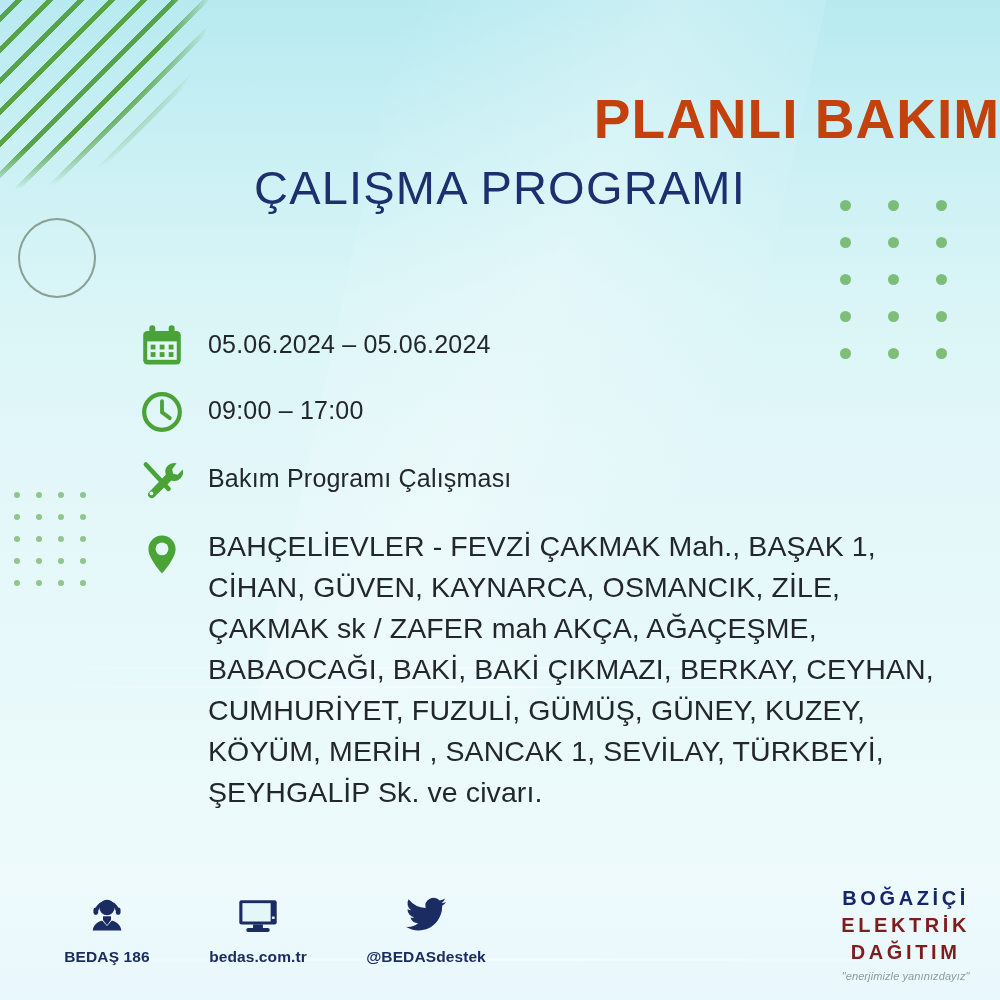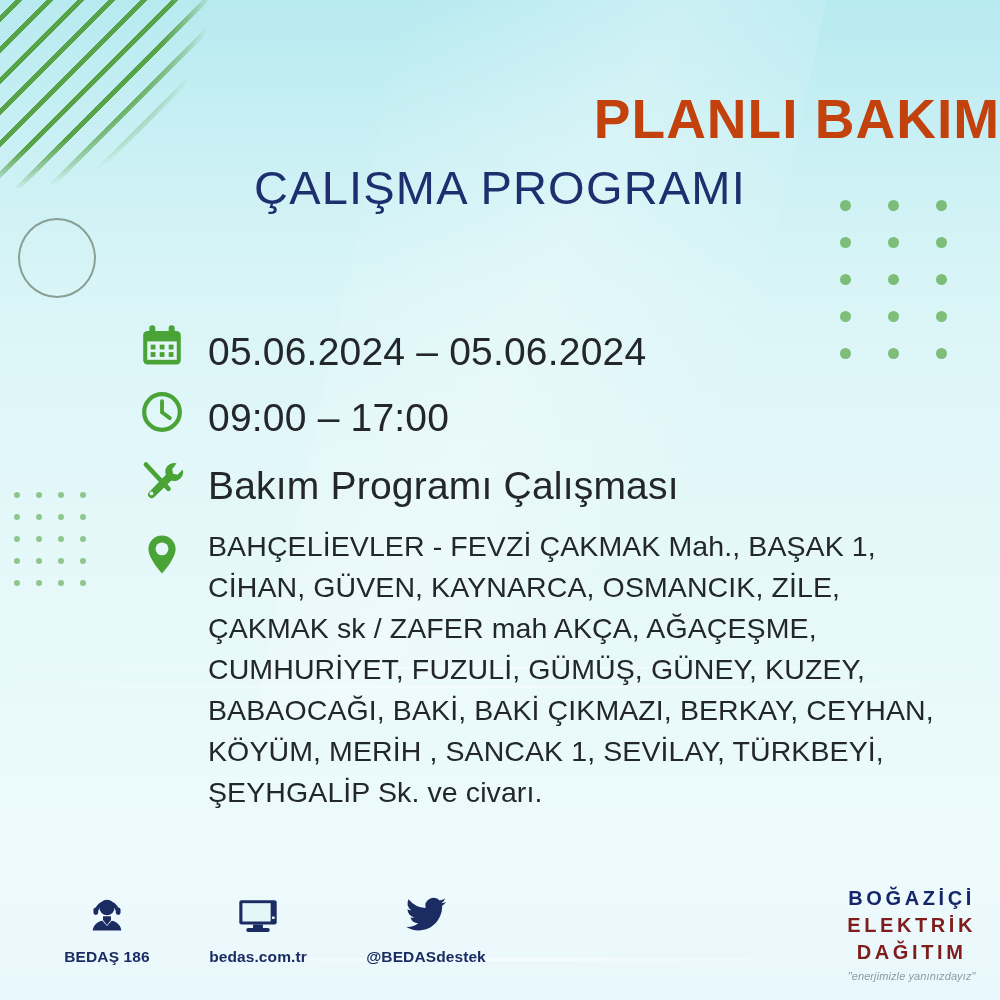--- a/index.html
+++ b/index.html
@@ -122,21 +122,21 @@
 
   .row { display: flex; align-items: flex-start; margin-bottom: 12px; }
   .row .ico {
     width: 52px; min-width: 52px;
     height: 52px;
     display: flex; align-items: center; justify-content: center;
     margin-right: 20px;
   }
   .row .txt {
     color: #23272b;
-    font-size: 39px;
+    font-size: 25px;
     line-height: 1.0;
     padding-top: 12px;
     letter-spacing: .2px;
     white-space: nowrap;
   }
 
   .row-date { margin-bottom: 14px; }
   .row-time { margin-bottom: 16px; }
   .row-work { margin-bottom: 20px; }
 
@@ -169,21 +169,21 @@
     font-weight: 700;
     letter-spacing: .1px;
     white-space: nowrap;
   }
   .c-phone { width: 118px; }
   .c-web   { width: 120px; margin-left: 14px; }
   .c-tw    { width: 152px; margin-left: 14px; }
 
   .logo {
     position: absolute;
-    right: 24px; top: 6px;
+    right: 30px; top: 6px;
     text-align: center;
     line-height: 1;
   }
   .logo .l1 {
     color: #16266b; font-size: 20px; font-weight: 800; letter-spacing: 3.6px;
   }
   .logo .l2, .logo .l3 {
     color: #7f1d1d; font-size: 20px; font-weight: 800; letter-spacing: 3.6px; margin-top: 7px;
   }
   .logo .slogan {
@@ -299,22 +299,22 @@
     <div class="ico">
       <svg width="44" height="44" viewBox="0 0 24 24" fill="none">
         <path d="M12 1.9 C7.9 1.9 4.6 5.2 4.6 9.3 C4.6 14.7 12 22.6 12 22.6 C12 22.6 19.4 14.7 19.4 9.3 C19.4 5.2 16.1 1.9 12 1.9 Z" fill="#4aa336"></path>
         <circle cx="12" cy="9.2" r="3.5" fill="#e4f7f8"></circle>
       </svg>
     </div>
     <div class="addr">
       <div>BAHÇELİEVLER - FEVZİ ÇAKMAK Mah., BAŞAK 1,</div>
       <div>CİHAN, GÜVEN, KAYNARCA, OSMANCIK, ZİLE,</div>
       <div>ÇAKMAK sk / ZAFER mah AKÇA, AĞAÇEŞME,</div>
+      <div>BABAOCAĞI, BAKİ, BAKİ ÇIKMAZI, BERKAY, CEYHAN,</div>
       <div>CUMHURİYET, FUZULİ, GÜMÜŞ, GÜNEY, KUZEY,</div>
-      <div>BABAOCAĞI, BAKİ, BAKİ ÇIKMAZI, BERKAY, CEYHAN,</div>
       <div>KÖYÜM, MERİH , SANCAK 1, SEVİLAY, TÜRKBEYİ,</div>
       <div>ŞEYHGALİP Sk. ve civarı.</div>
     </div>
   </div>
 </div>
 
 <div class="footer">
 
   <div class="contacts">
 

